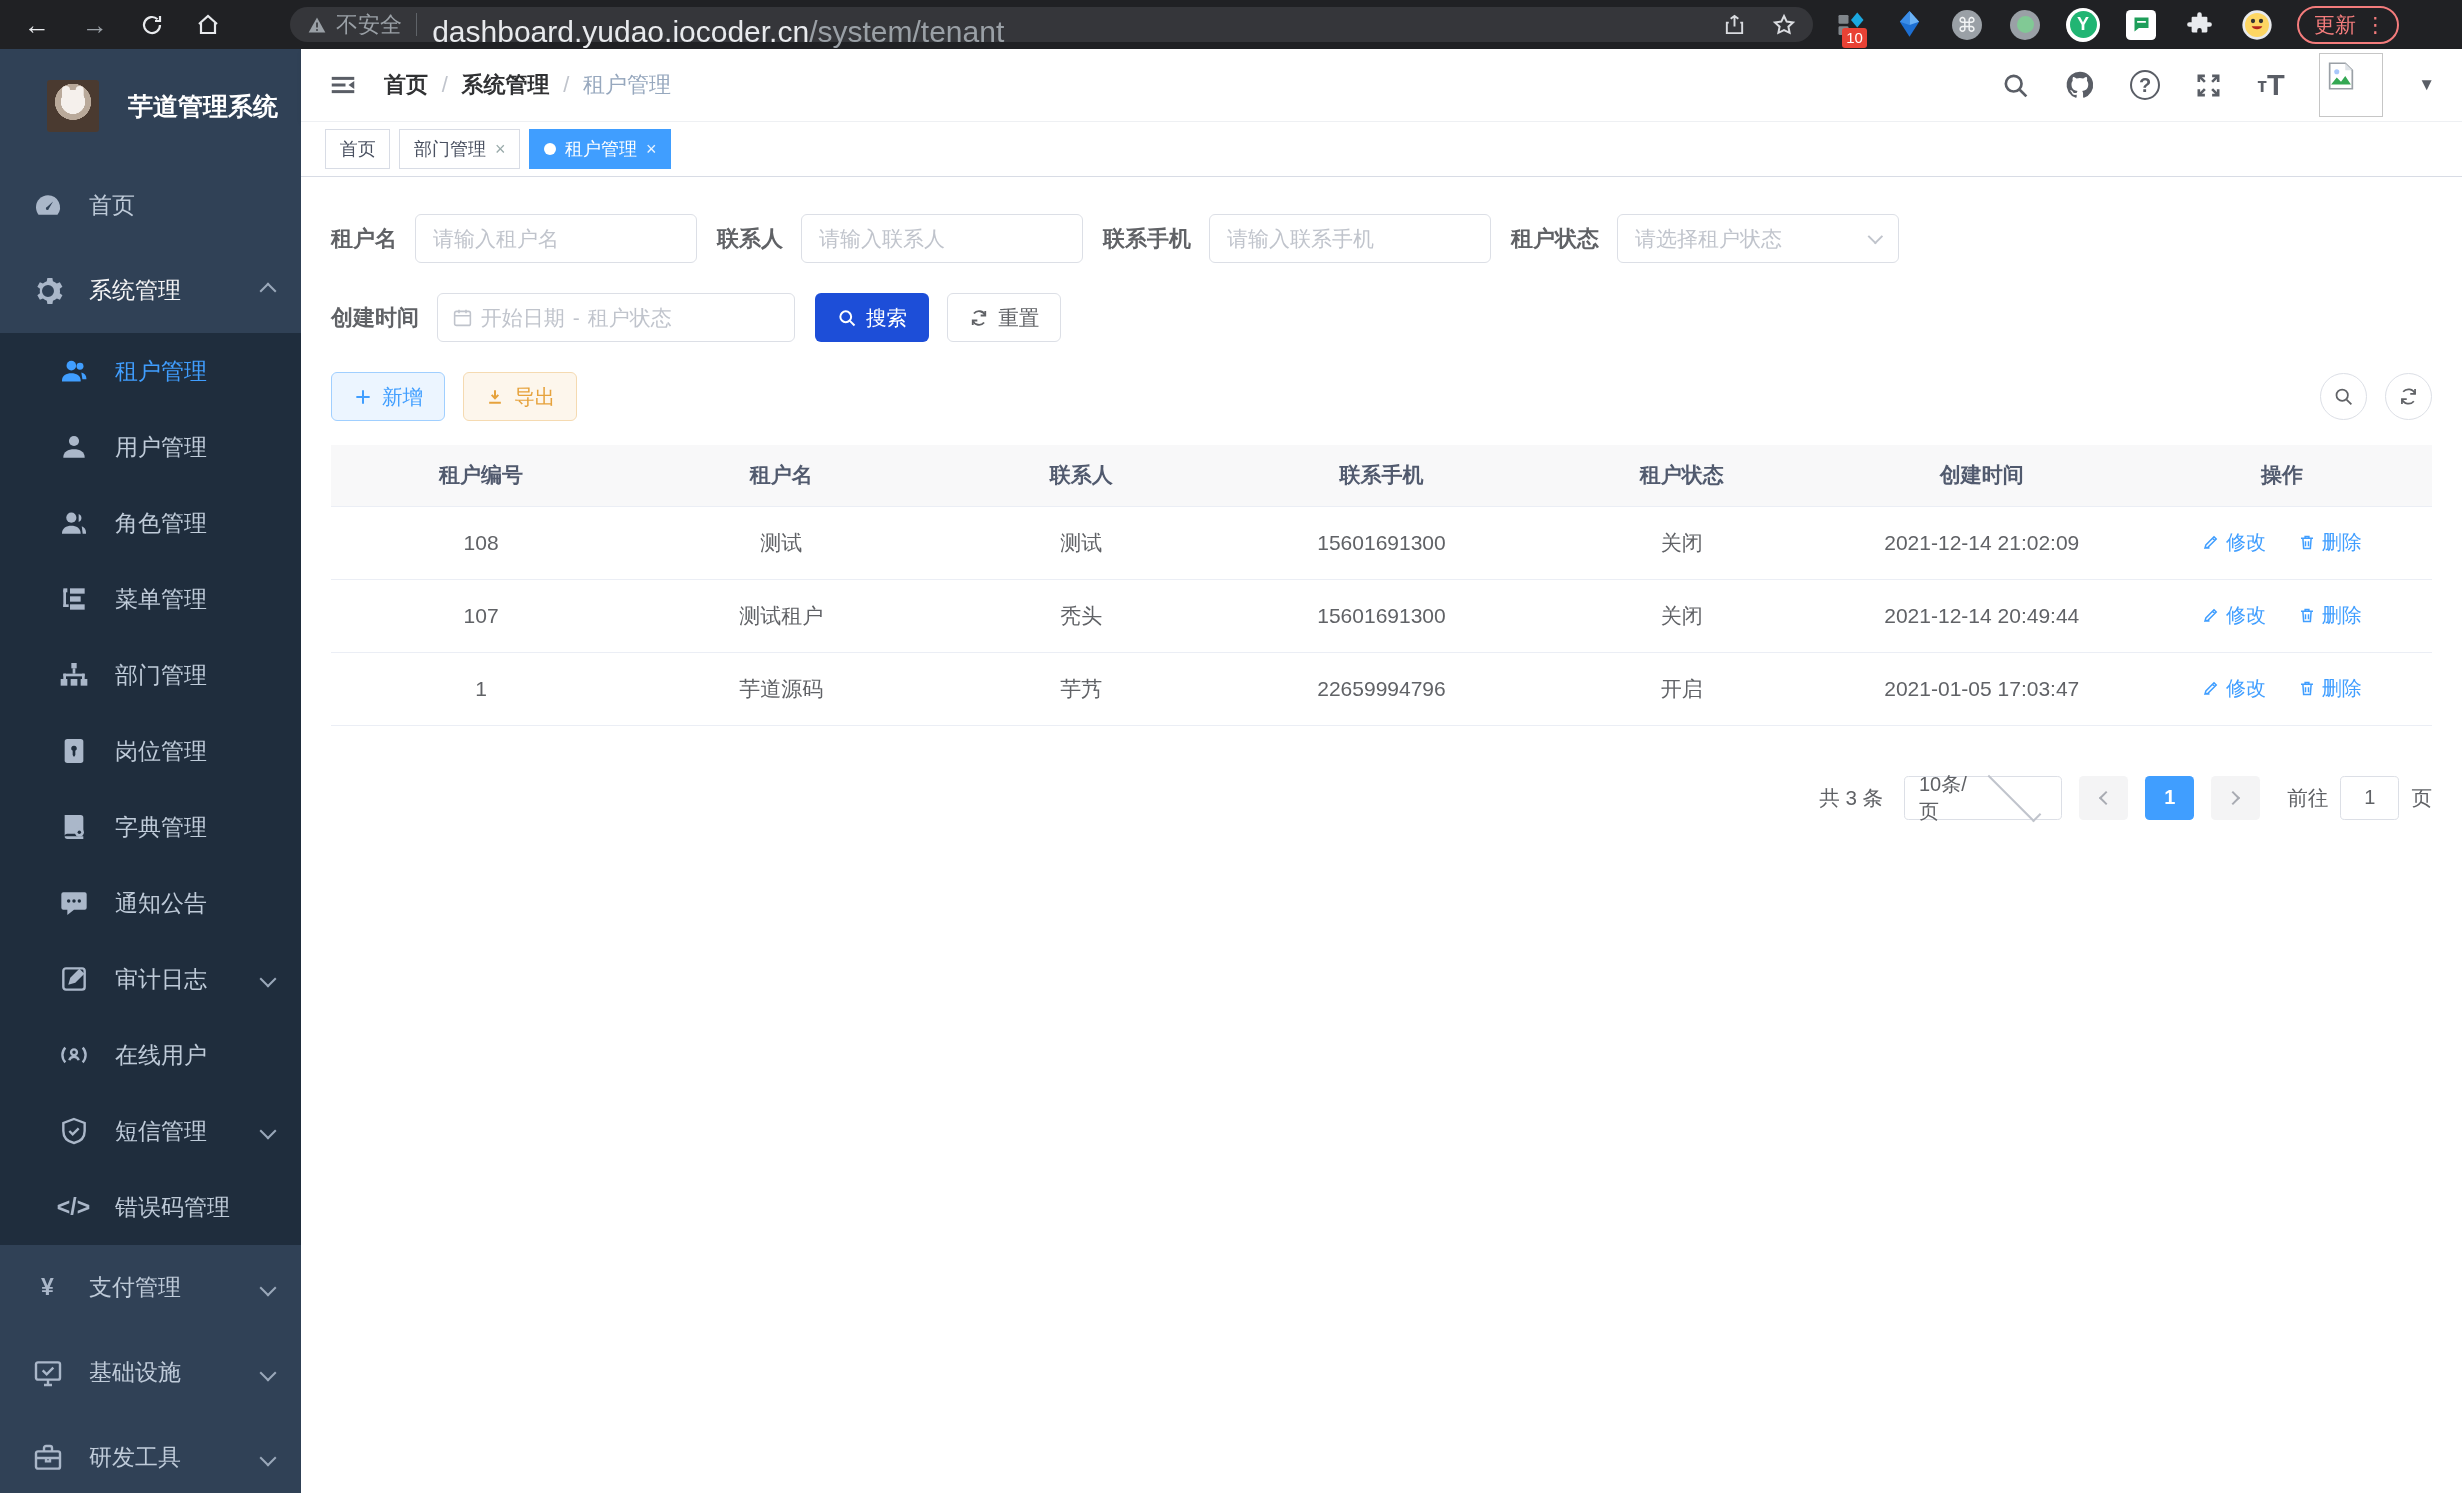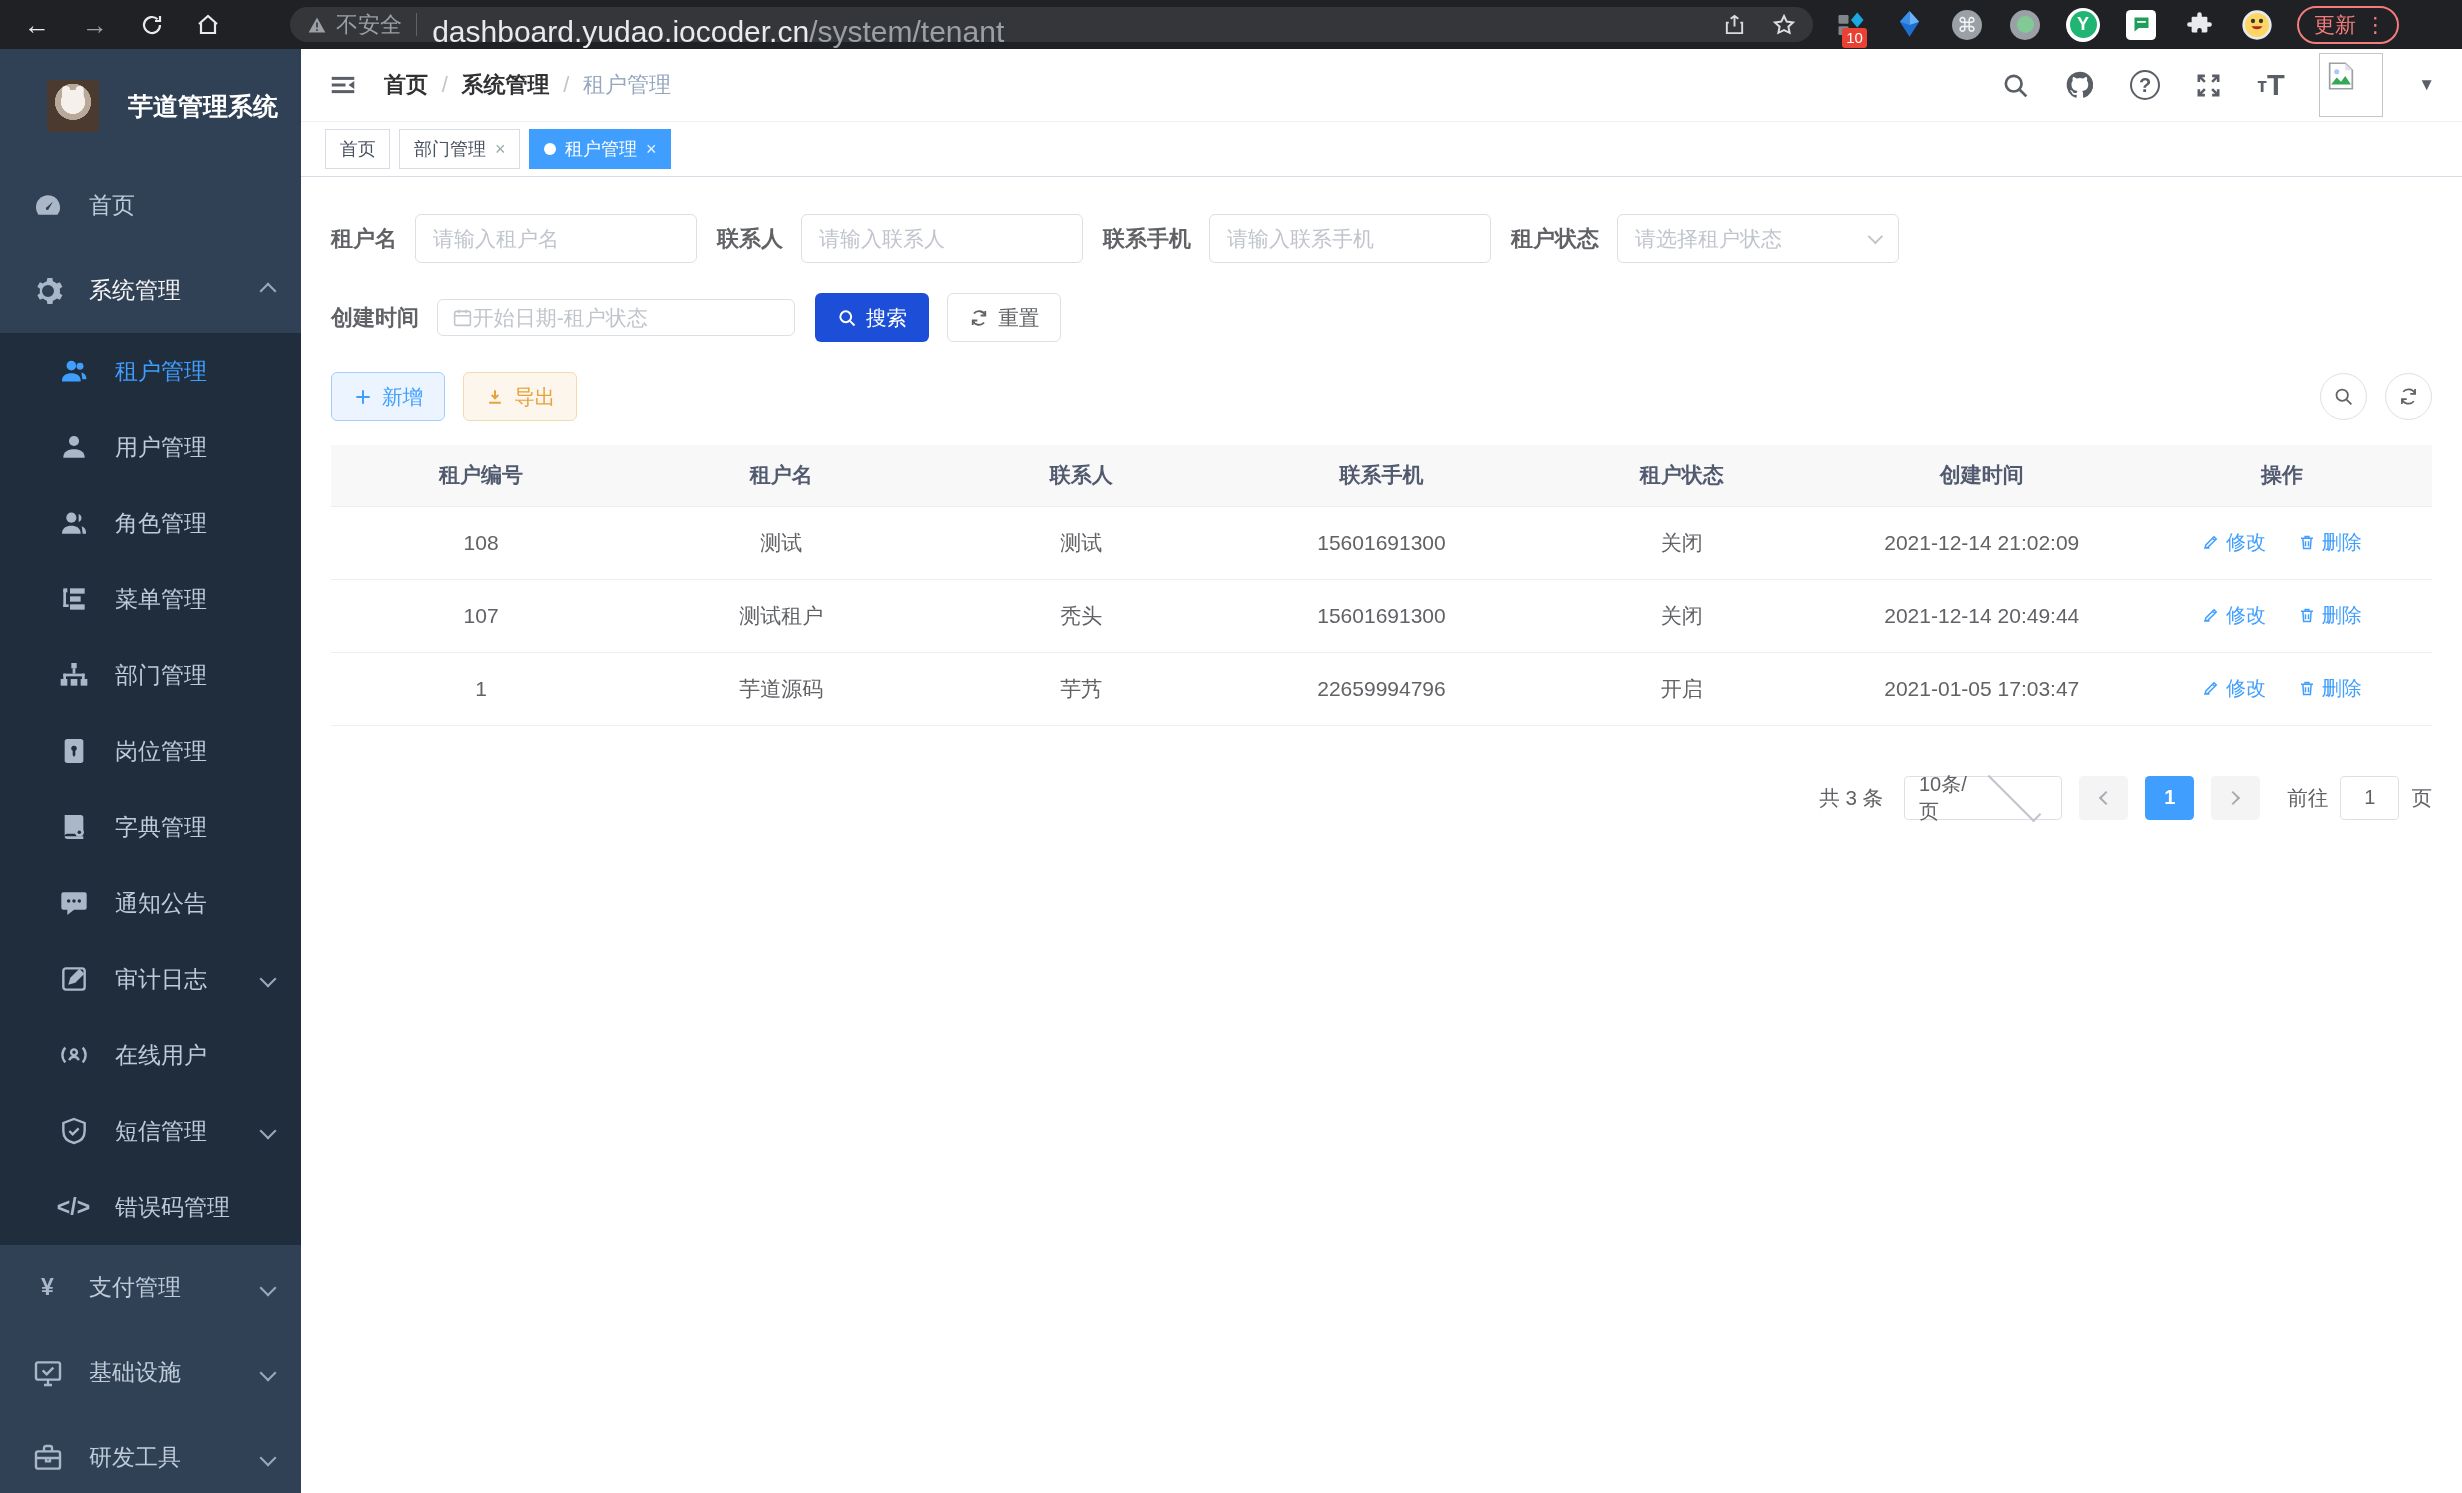--- a/index.html
+++ b/index.html
@@ -86,21 +86,21 @@
   .content { padding:37px 30px 0 30px; flex:1; }
 
   .filters .frow { display:flex; align-items:center; margin-bottom:30px; }
   .fgroup { display:flex; align-items:center; margin-right:20px; }
   .flabel { font-size:22px; font-weight:bold; color:#606266; margin-right:18px; white-space:nowrap; }
   .finput { width:282px; height:49px; border:1.5px solid #dcdfe6; border-radius:6px; font-size:21px; color:#606266; padding:0 17px; outline:none; font-family:inherit; }
   .finput::placeholder { color:#c0c4cc; }
   .fselect { width:282px; height:49px; border:1.5px solid #dcdfe6; border-radius:6px; display:flex; align-items:center; padding:0 17px; cursor:pointer; }
   .fselect .ph { color:#c0c4cc; font-size:21px; flex:1; }
   .schev { width:10.7px; height:10.7px; border-right:2.3px solid #c0c4cc; border-bottom:2.3px solid #c0c4cc; transform:rotate(45deg); margin-top:-4.6px; }
-  .daterange { width:358px; height:37px; border:1.5px solid #dcdfe6; border-radius:6px; display:flex; align-items:center; padding:0 13.7px; gap:0; }
+  .daterange { width:358px; height:49px; border:1.5px solid #dcdfe6; border-radius:6px; display:flex; align-items:center; padding:0 13.7px; gap:8px; }
   .daterange .ph { color:#c0c4cc; font-size:21px; }
   .daterange .dash { color:#c0c4cc; font-size:21px; }
   .btn { height:49px; border-radius:6px; display:inline-flex; align-items:center; justify-content:center; font-size:20.6px; padding:0 21px; cursor:pointer; gap:9px; border:1.5px solid transparent; white-space:nowrap; }
   .btn svg { display:block; }
   .btn-primary { background:#1d4ed8; color:#fff; }
   .btn-plain { background:#fff; border-color:#dcdfe6; color:#606266; }
   .btn-blue-plain { background:#ecf5ff; border-color:#a0cfff; color:#409eff; }
   .btn-warn-plain { background:#fdf6ec; border-color:#f5dab1; color:#e6a23c; }
   .ml24 { margin-left:18px; }
 

